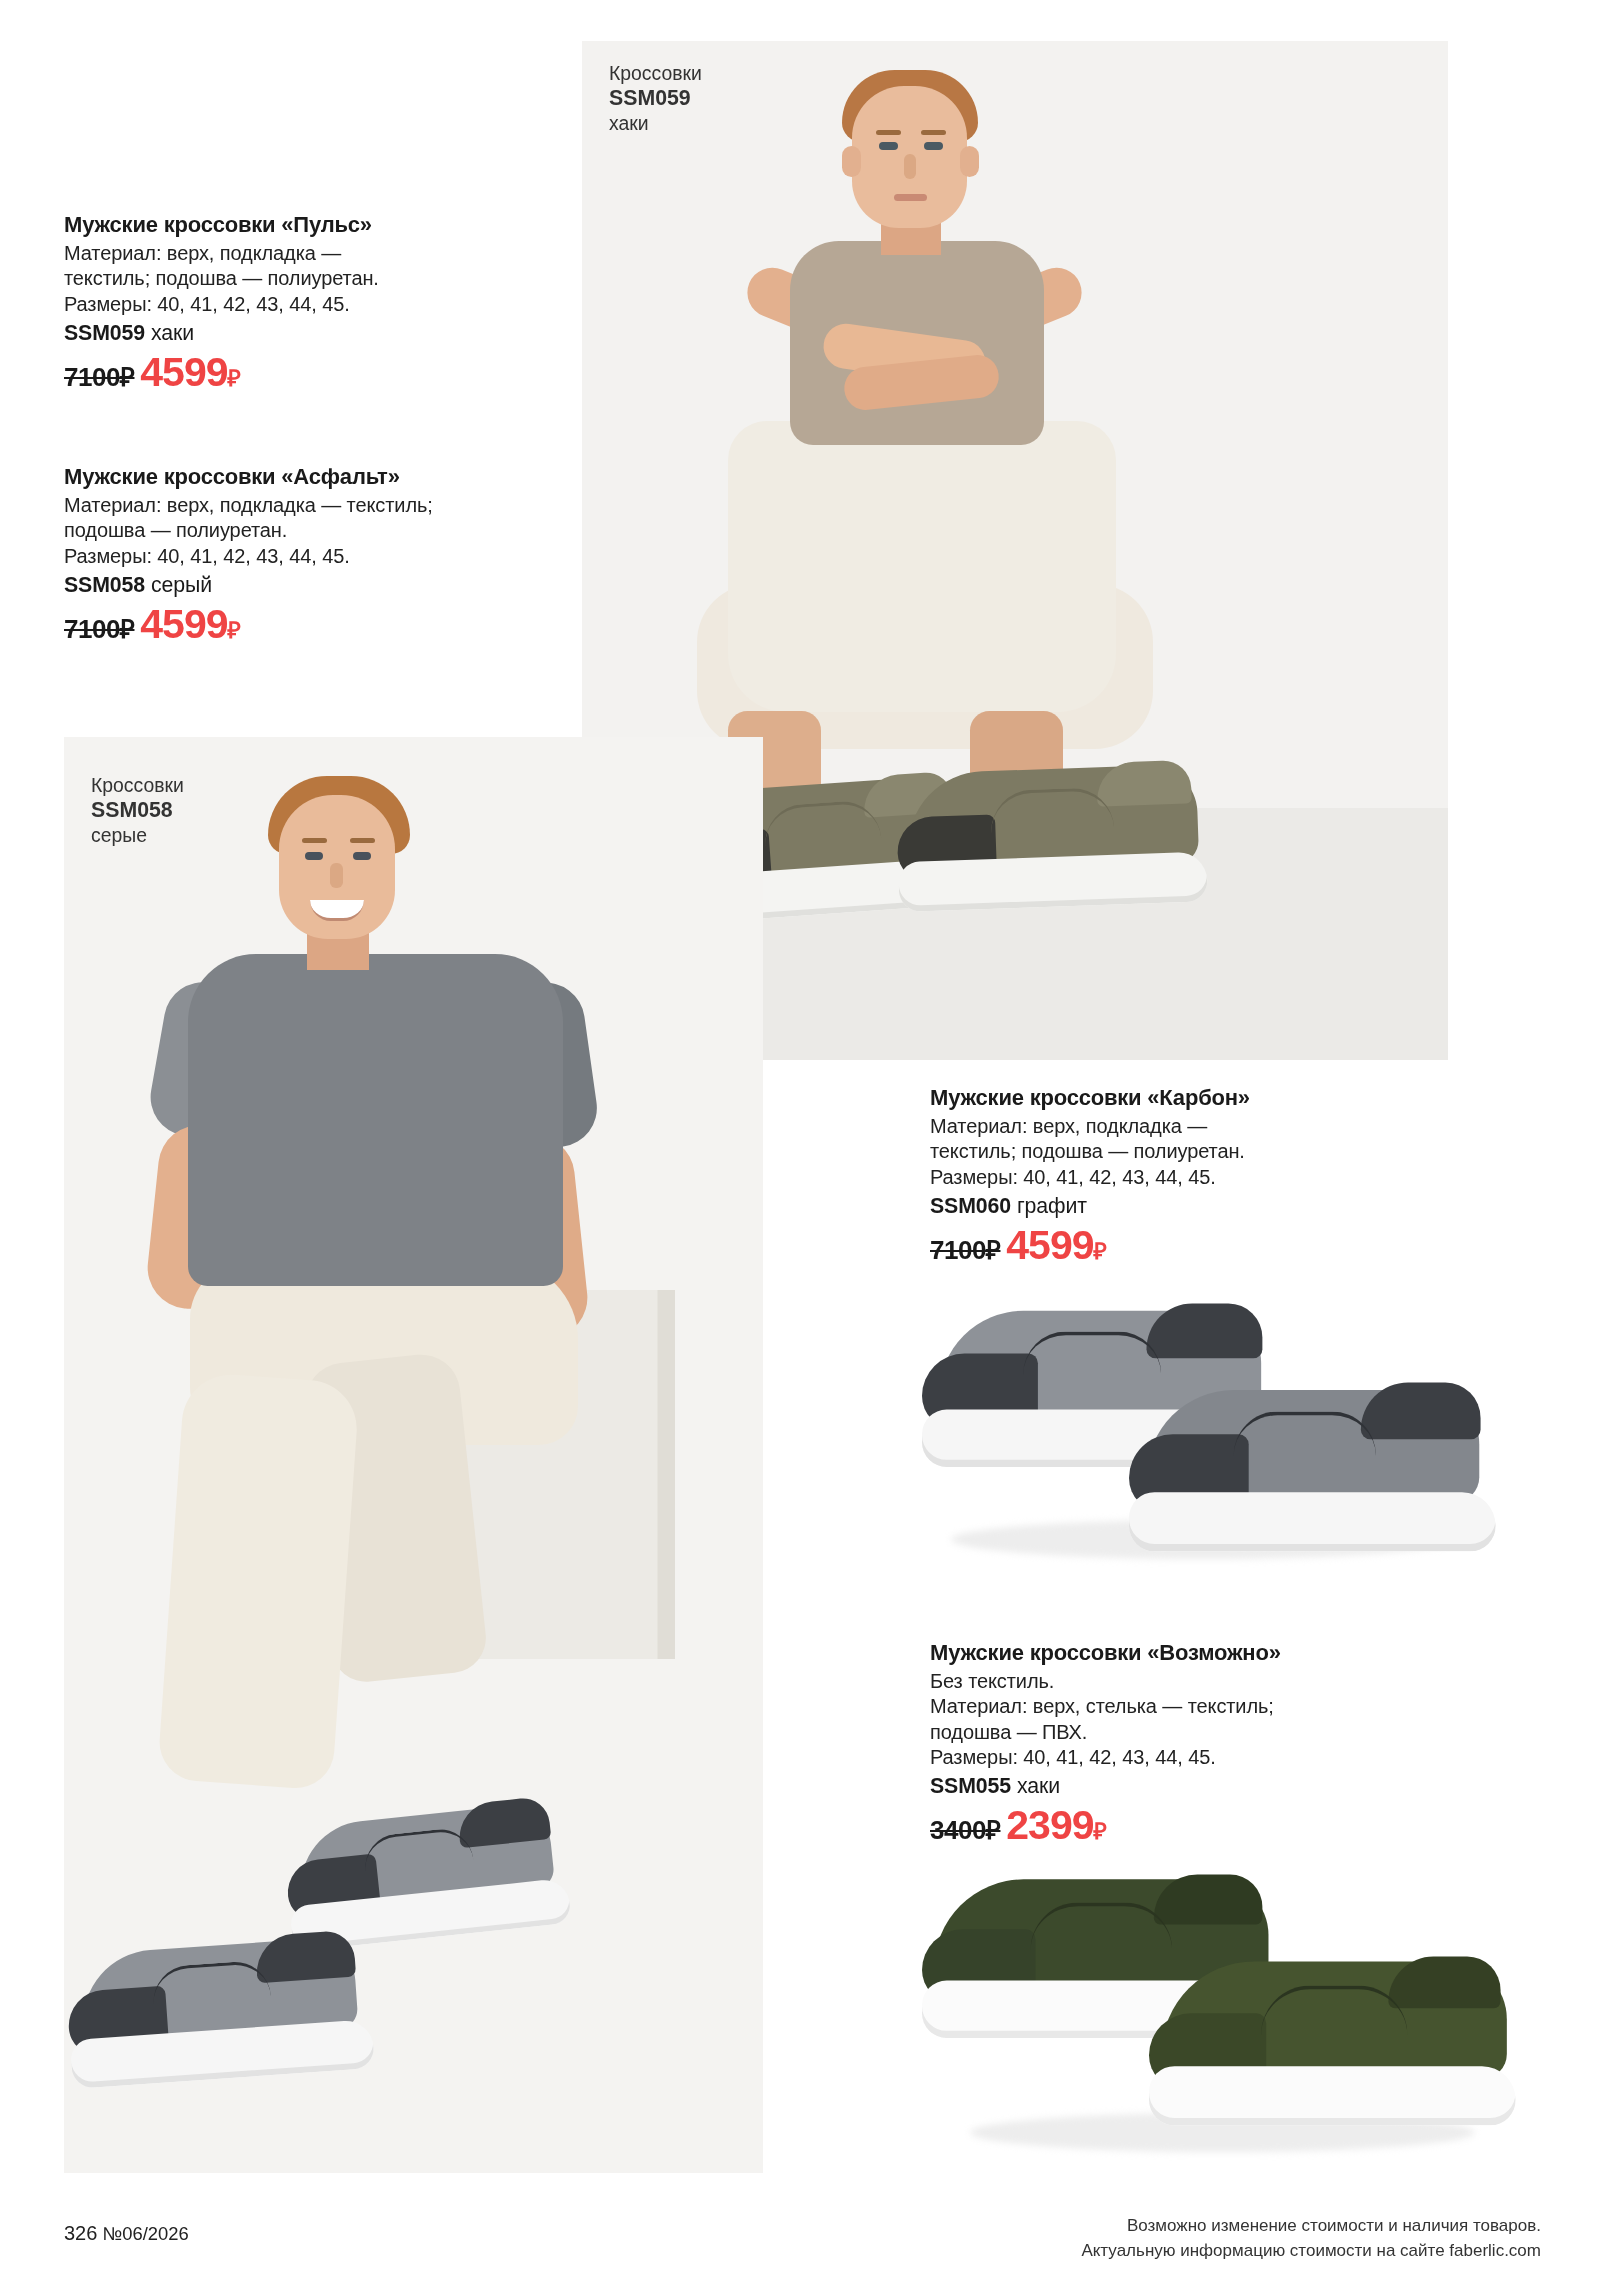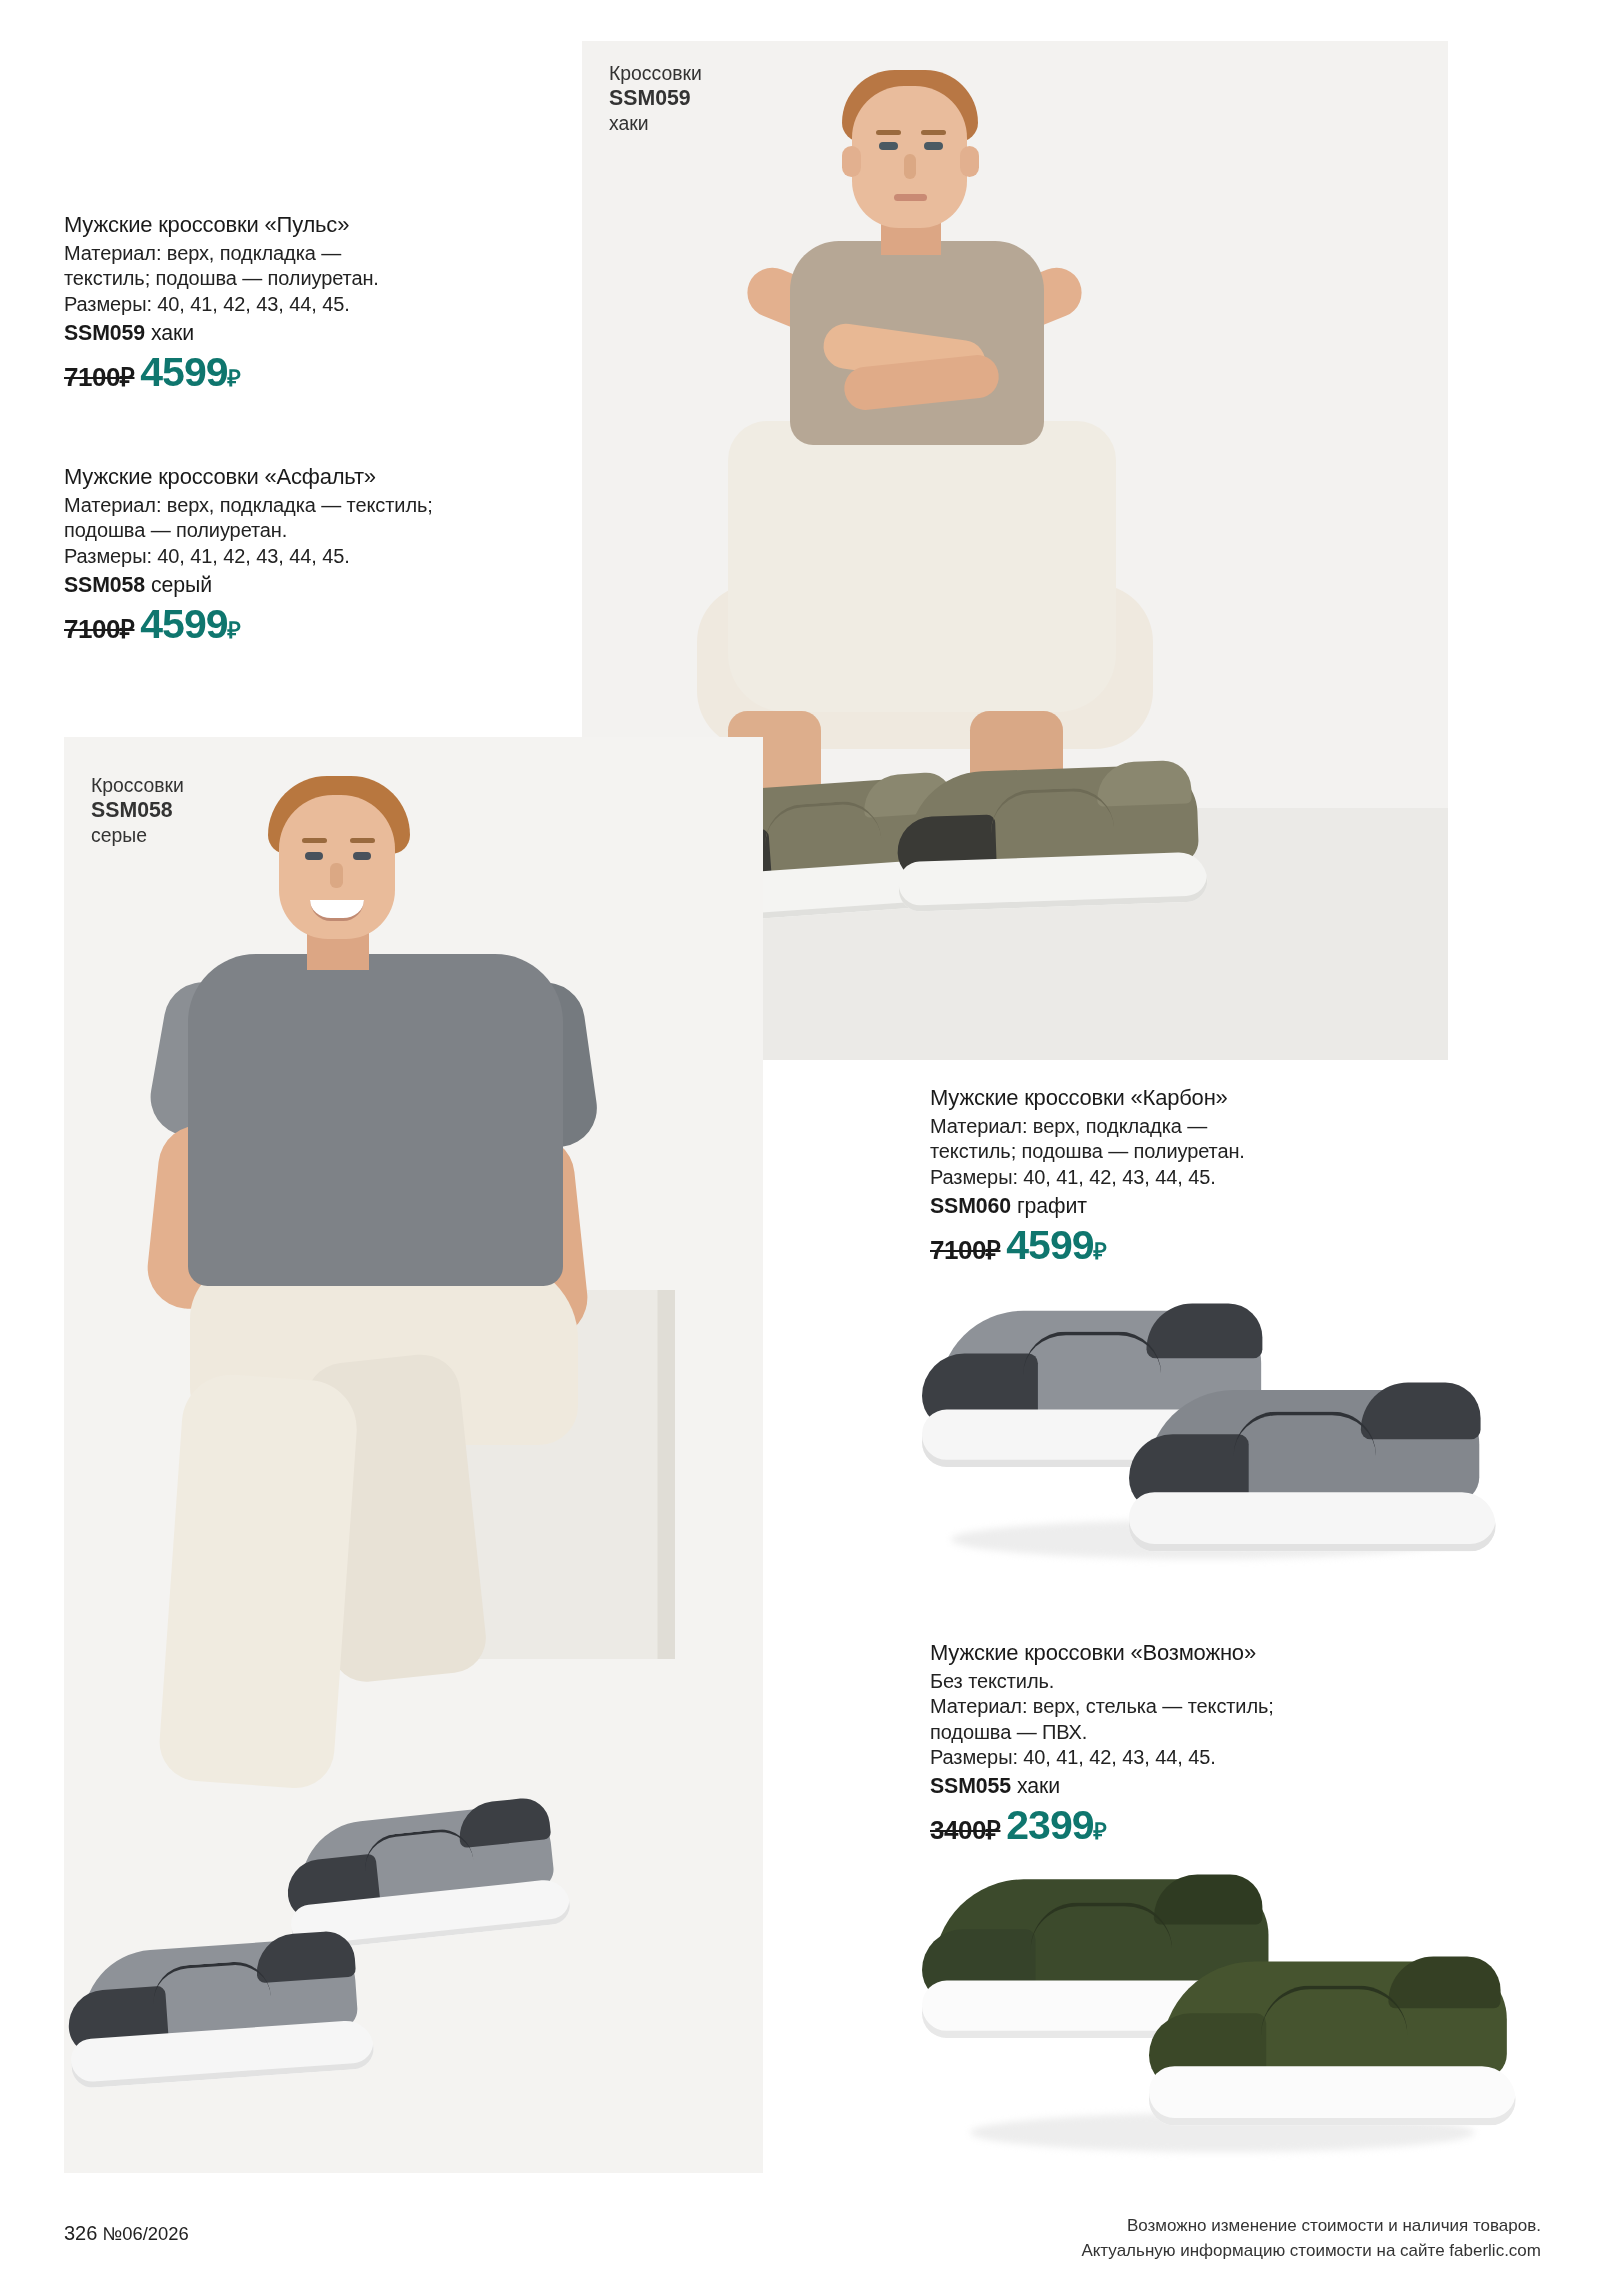--- a/index.html
+++ b/index.html
@@ -40,21 +40,21 @@
     color: #ffffff;
     font-size: 39px;
     font-weight: bold;
     letter-spacing: 1.9px;
   }
 
   
   .block { position: absolute; }
   .b-title {
     font-size: 22px;
-    font-weight: normal;
+    font-weight: bold;
     letter-spacing: -0.2px;
     margin-bottom: 2.9px;
   }
   .b-desc {
     font-size: 20px;
     line-height: 1.27;
     color: #222;
     letter-spacing: -0.1px;
   }
   .b-code {
@@ -75,21 +75,21 @@
     font-weight: bold;
     color: #1a1a1a;
     text-decoration: line-through;
     text-decoration-thickness: 1.9px;
     margin-right: 5.8px;
     letter-spacing: -0.5px;
   }
   .new-price {
     font-size: 41px;
     font-weight: bold;
-    color: #0f766e;
+    color: #ef4444;
     letter-spacing: -1px;
     line-height: 1;
     text-align: right;
   }
   .new-price .rub {
     font-size: 23px;
     font-weight: bold;
   }
 
   

